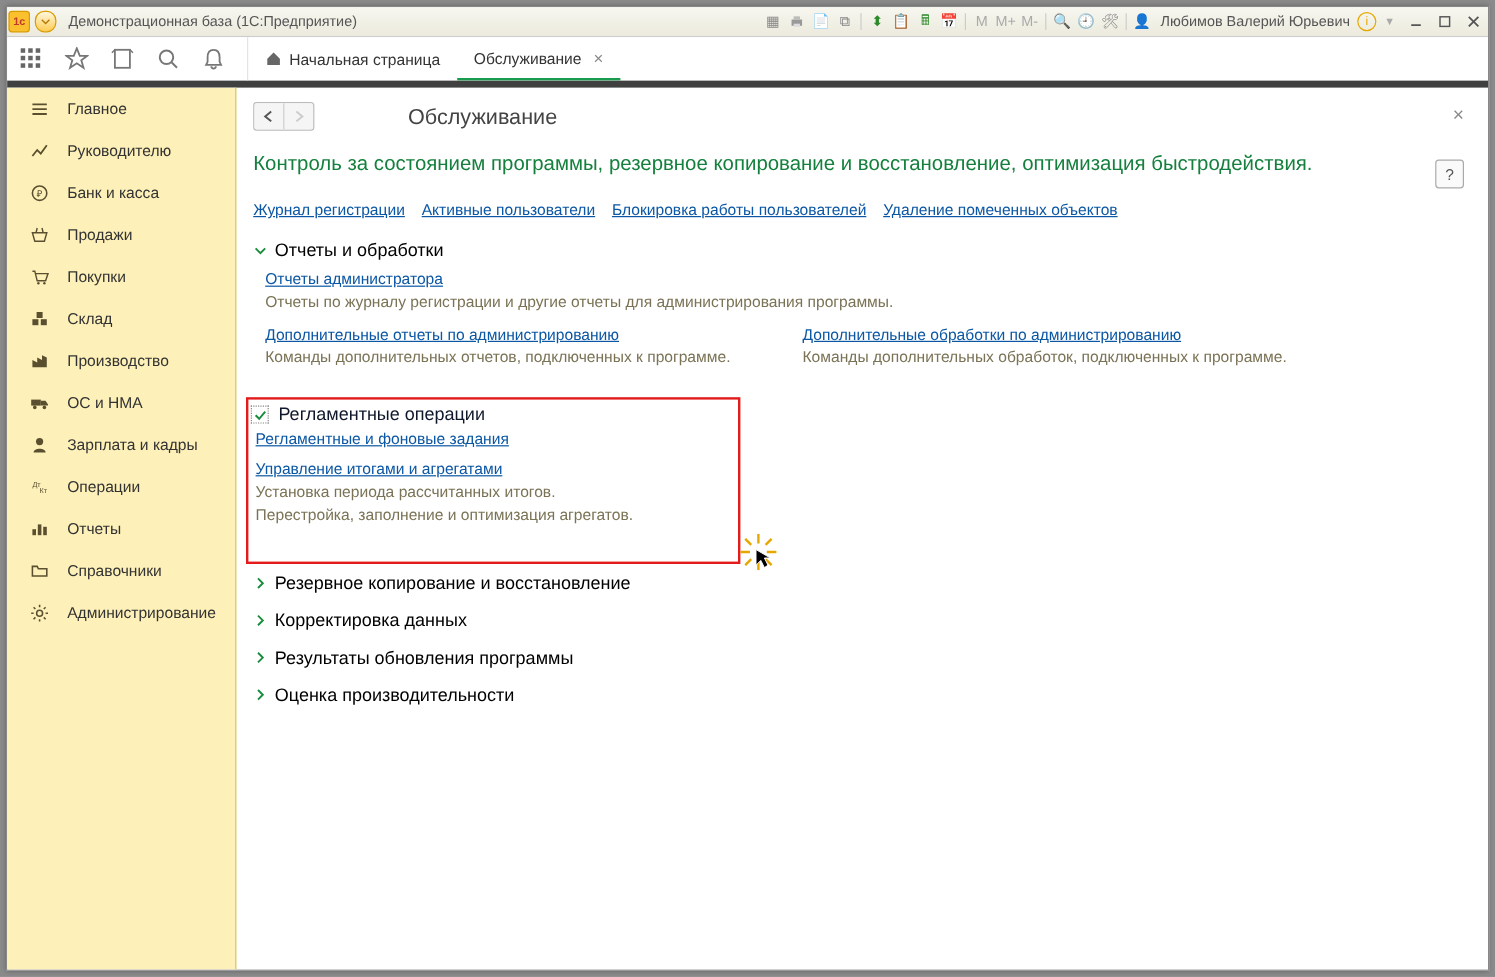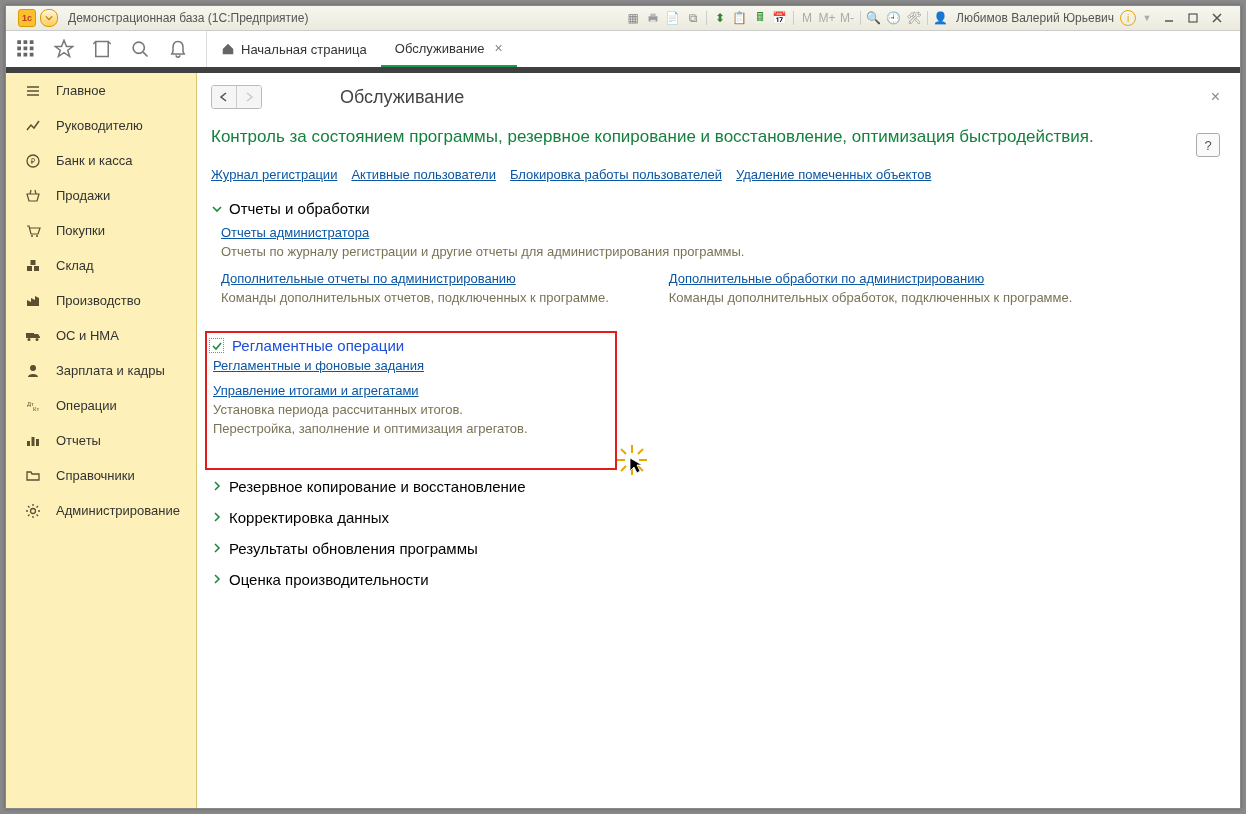--- a/index.html
+++ b/index.html
@@ -1,17 +1,17 @@
 <!DOCTYPE html>
 <html><head>
 <meta charset="utf-8">
 <style>
 html,body{margin:0;padding:0;font-family:Arial,sans-serif;font-size:13px;color:#333;background:#8a8a8a;height:100%;}
 .window{position:absolute;inset:5px;background:#fff;border:1px solid #888;box-shadow:0 0 4px rgba(0,0,0,.3);display:flex;flex-direction:column;}
-.titlebar{height:24px;background:linear-gradient(#f7f7f0,#eceadd);border-bottom:1px solid #ccc;display:flex;align-items:center;font-size:12px;color:#555;padding:0 12px;gap:4px;}
+.titlebar{height:24px;background:linear-gradient(#f7f7f0,#eceadd);border-bottom:1px solid #ccc;display:flex;align-items:center;font-size:12px;color:#555;padding:0 1px;gap:4px;}
 .title-logo{width:16px;height:16px;background:#fbc02d;border:1px solid #d89c00;border-radius:3px;display:flex;align-items:center;justify-content:center;font-size:9px;font-weight:bold;color:#c0392b;}
 .title-dd{width:16px;height:16px;border:1px solid #d89c00;border-radius:8px;background:linear-gradient(#fff7dd,#ffcc55);display:flex;align-items:center;justify-content:center;}
 .title-dd svg{width:8px;height:8px;}
 .title-text{margin-left:6px;}
 .title-spacer{flex:1;}
 .title-icons{display:flex;align-items:center;gap:2px;}
 .ticon{width:18px;height:18px;display:flex;align-items:center;justify-content:center;color:#888;font-size:12px;}
 .ticon.sep{width:1px;height:14px;background:#ccc;margin:0 2px;}
 .user-name{color:#555;font-size:12px;margin:0 4px;}
 .win-btn{width:22px;height:16px;display:flex;align-items:center;justify-content:center;color:#555;}
@@ -355,21 +355,21 @@
         </div>
       </div>
 
       <div class="highlight-box">
         <div class="chk-hdr">
           <span class="chk">
               <svg viewBox="0 0 10 10">
                 <path d="M1 5 L4 8 L9 2" fill="none" stroke="#1a8c3e" stroke-width="1.6"></path>
               </svg>
             </span>
-          <span style="color:#1d4ed8;font-size:15px">Регламентные операции</span>
+          <span style="color:#0f172a;font-size:15px">Регламентные операции</span>
         </div>
         <div class="section-body" style="padding-left:4px">
           <div class="block">
             <a class="lnk">Регламентные и фоновые задания</a>
           </div>
           <div class="block">
             <a class="lnk">Управление итогами и агрегатами</a>
             <div class="block-desc" style="white-space:pre-line">Установка периода рассчитанных итогов.
 Перестройка, заполнение и оптимизация агрегатов.</div>
           </div>

